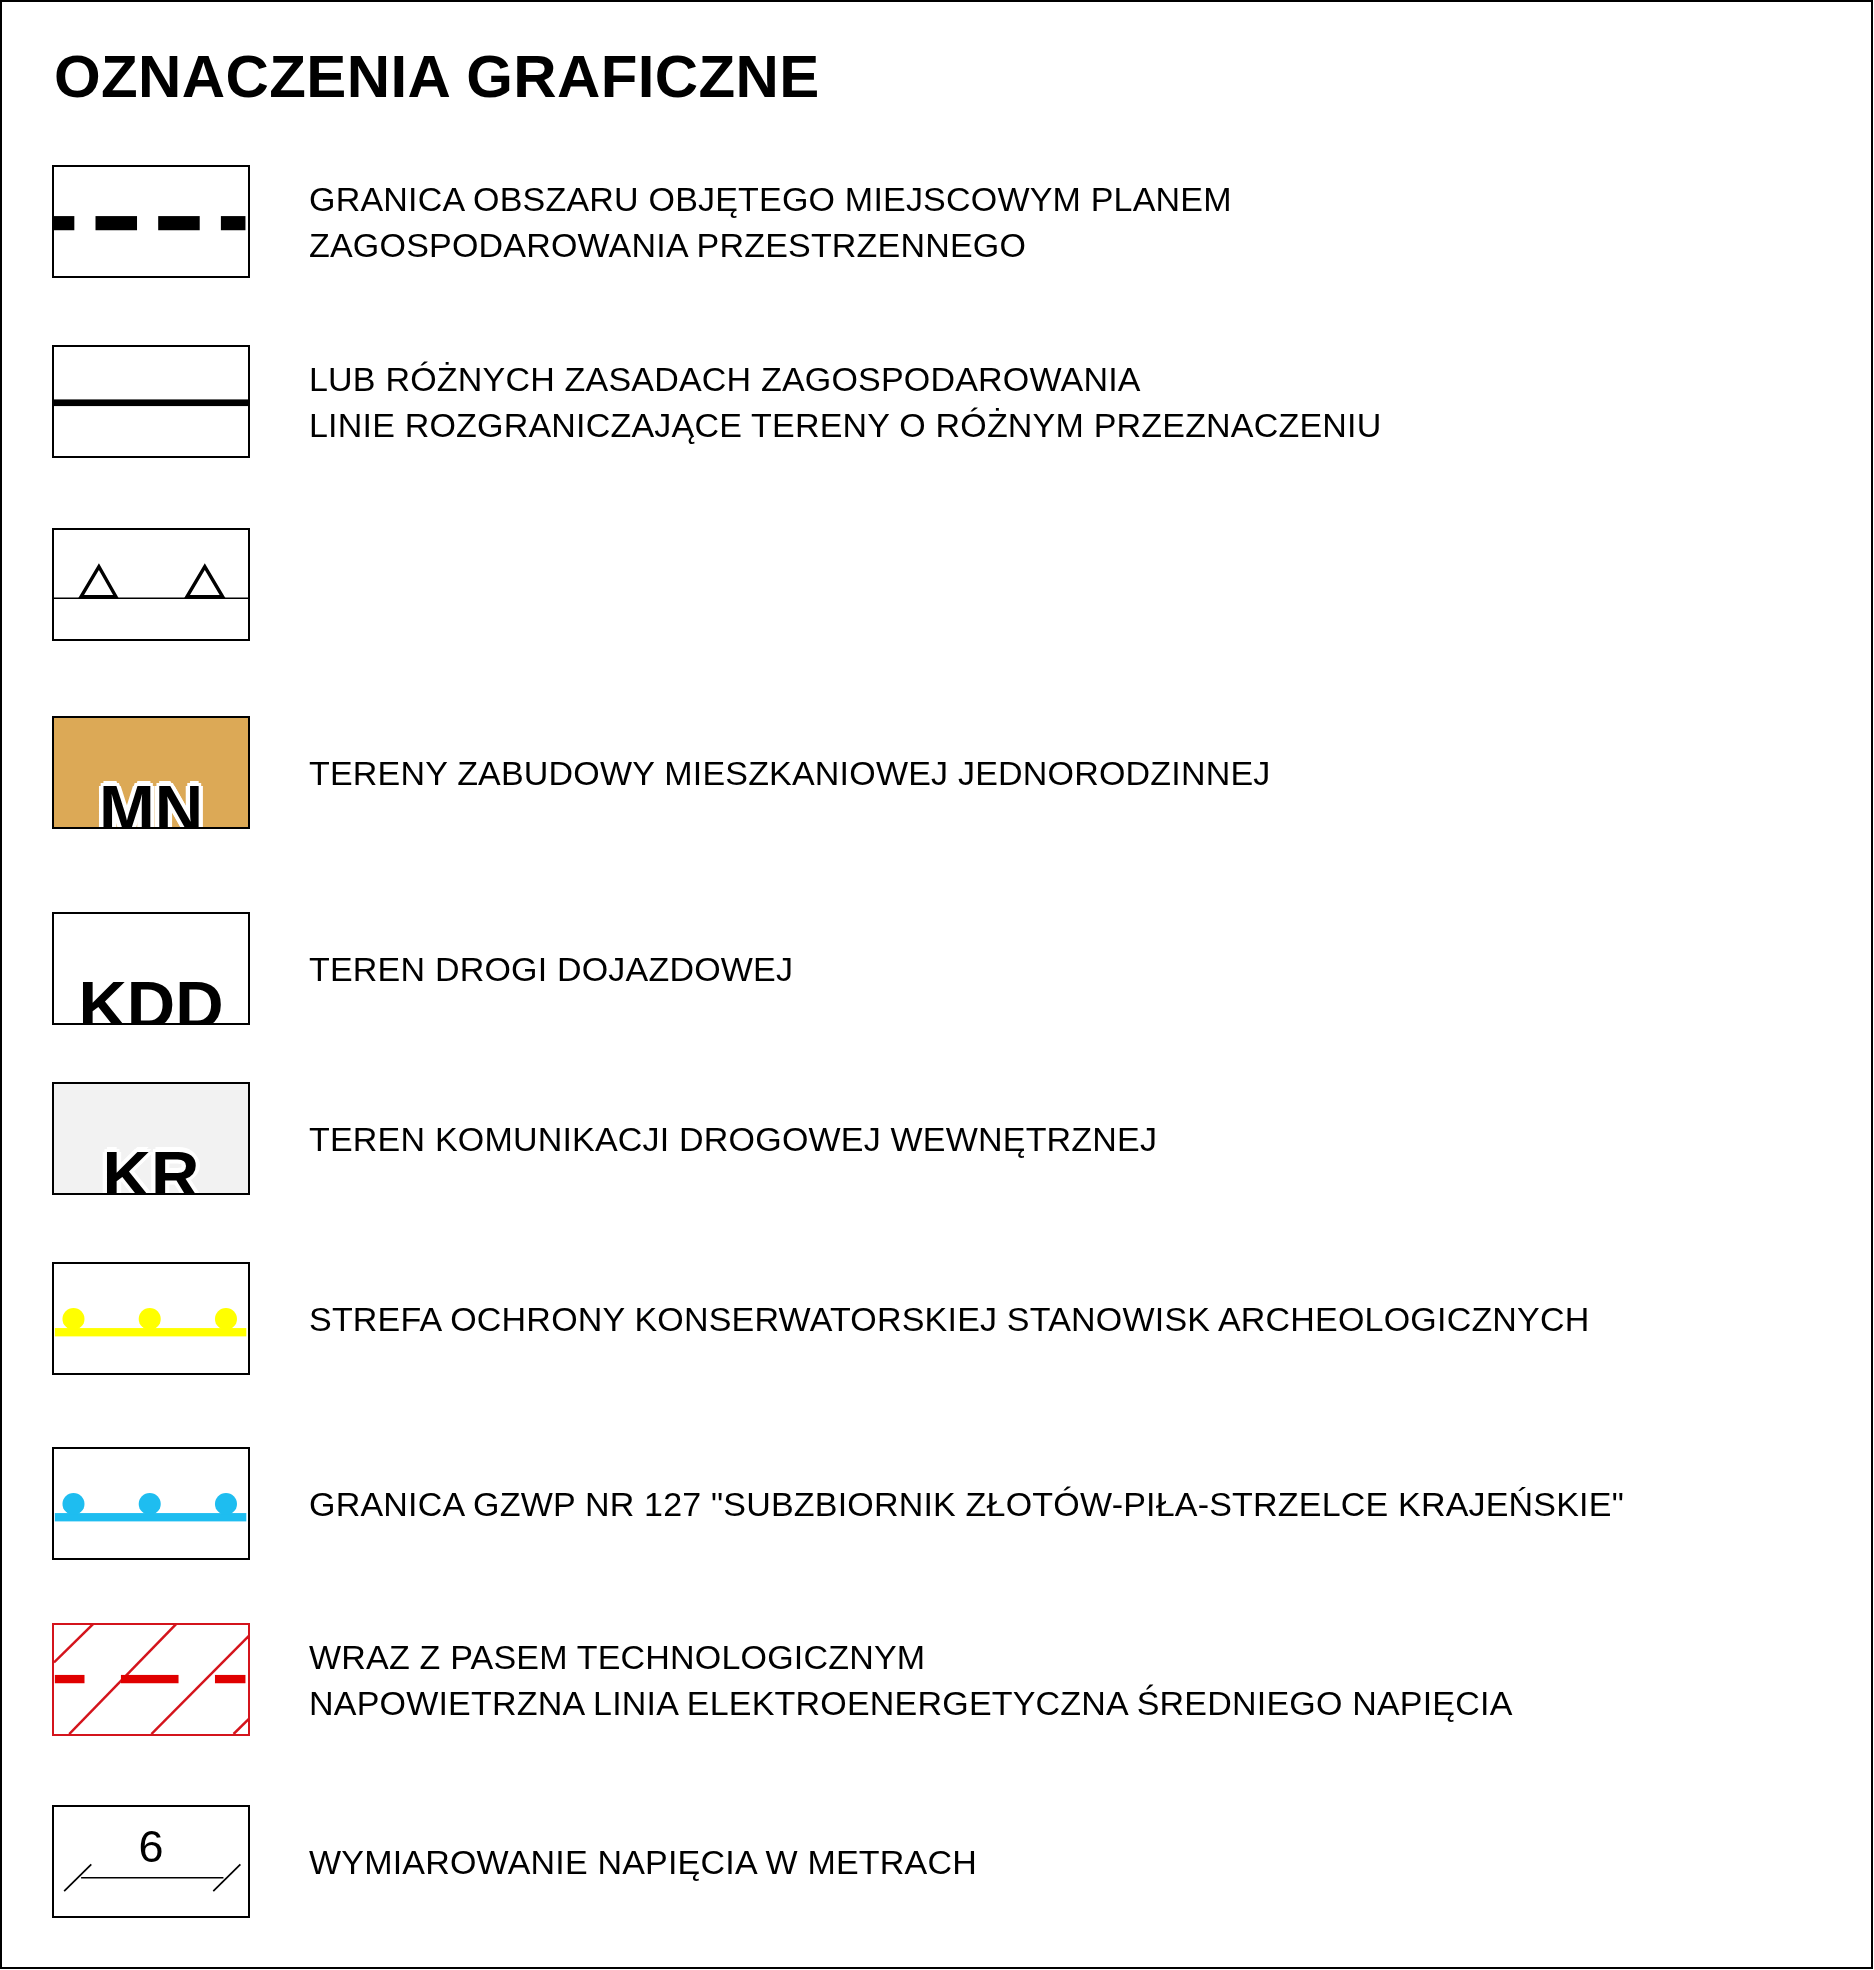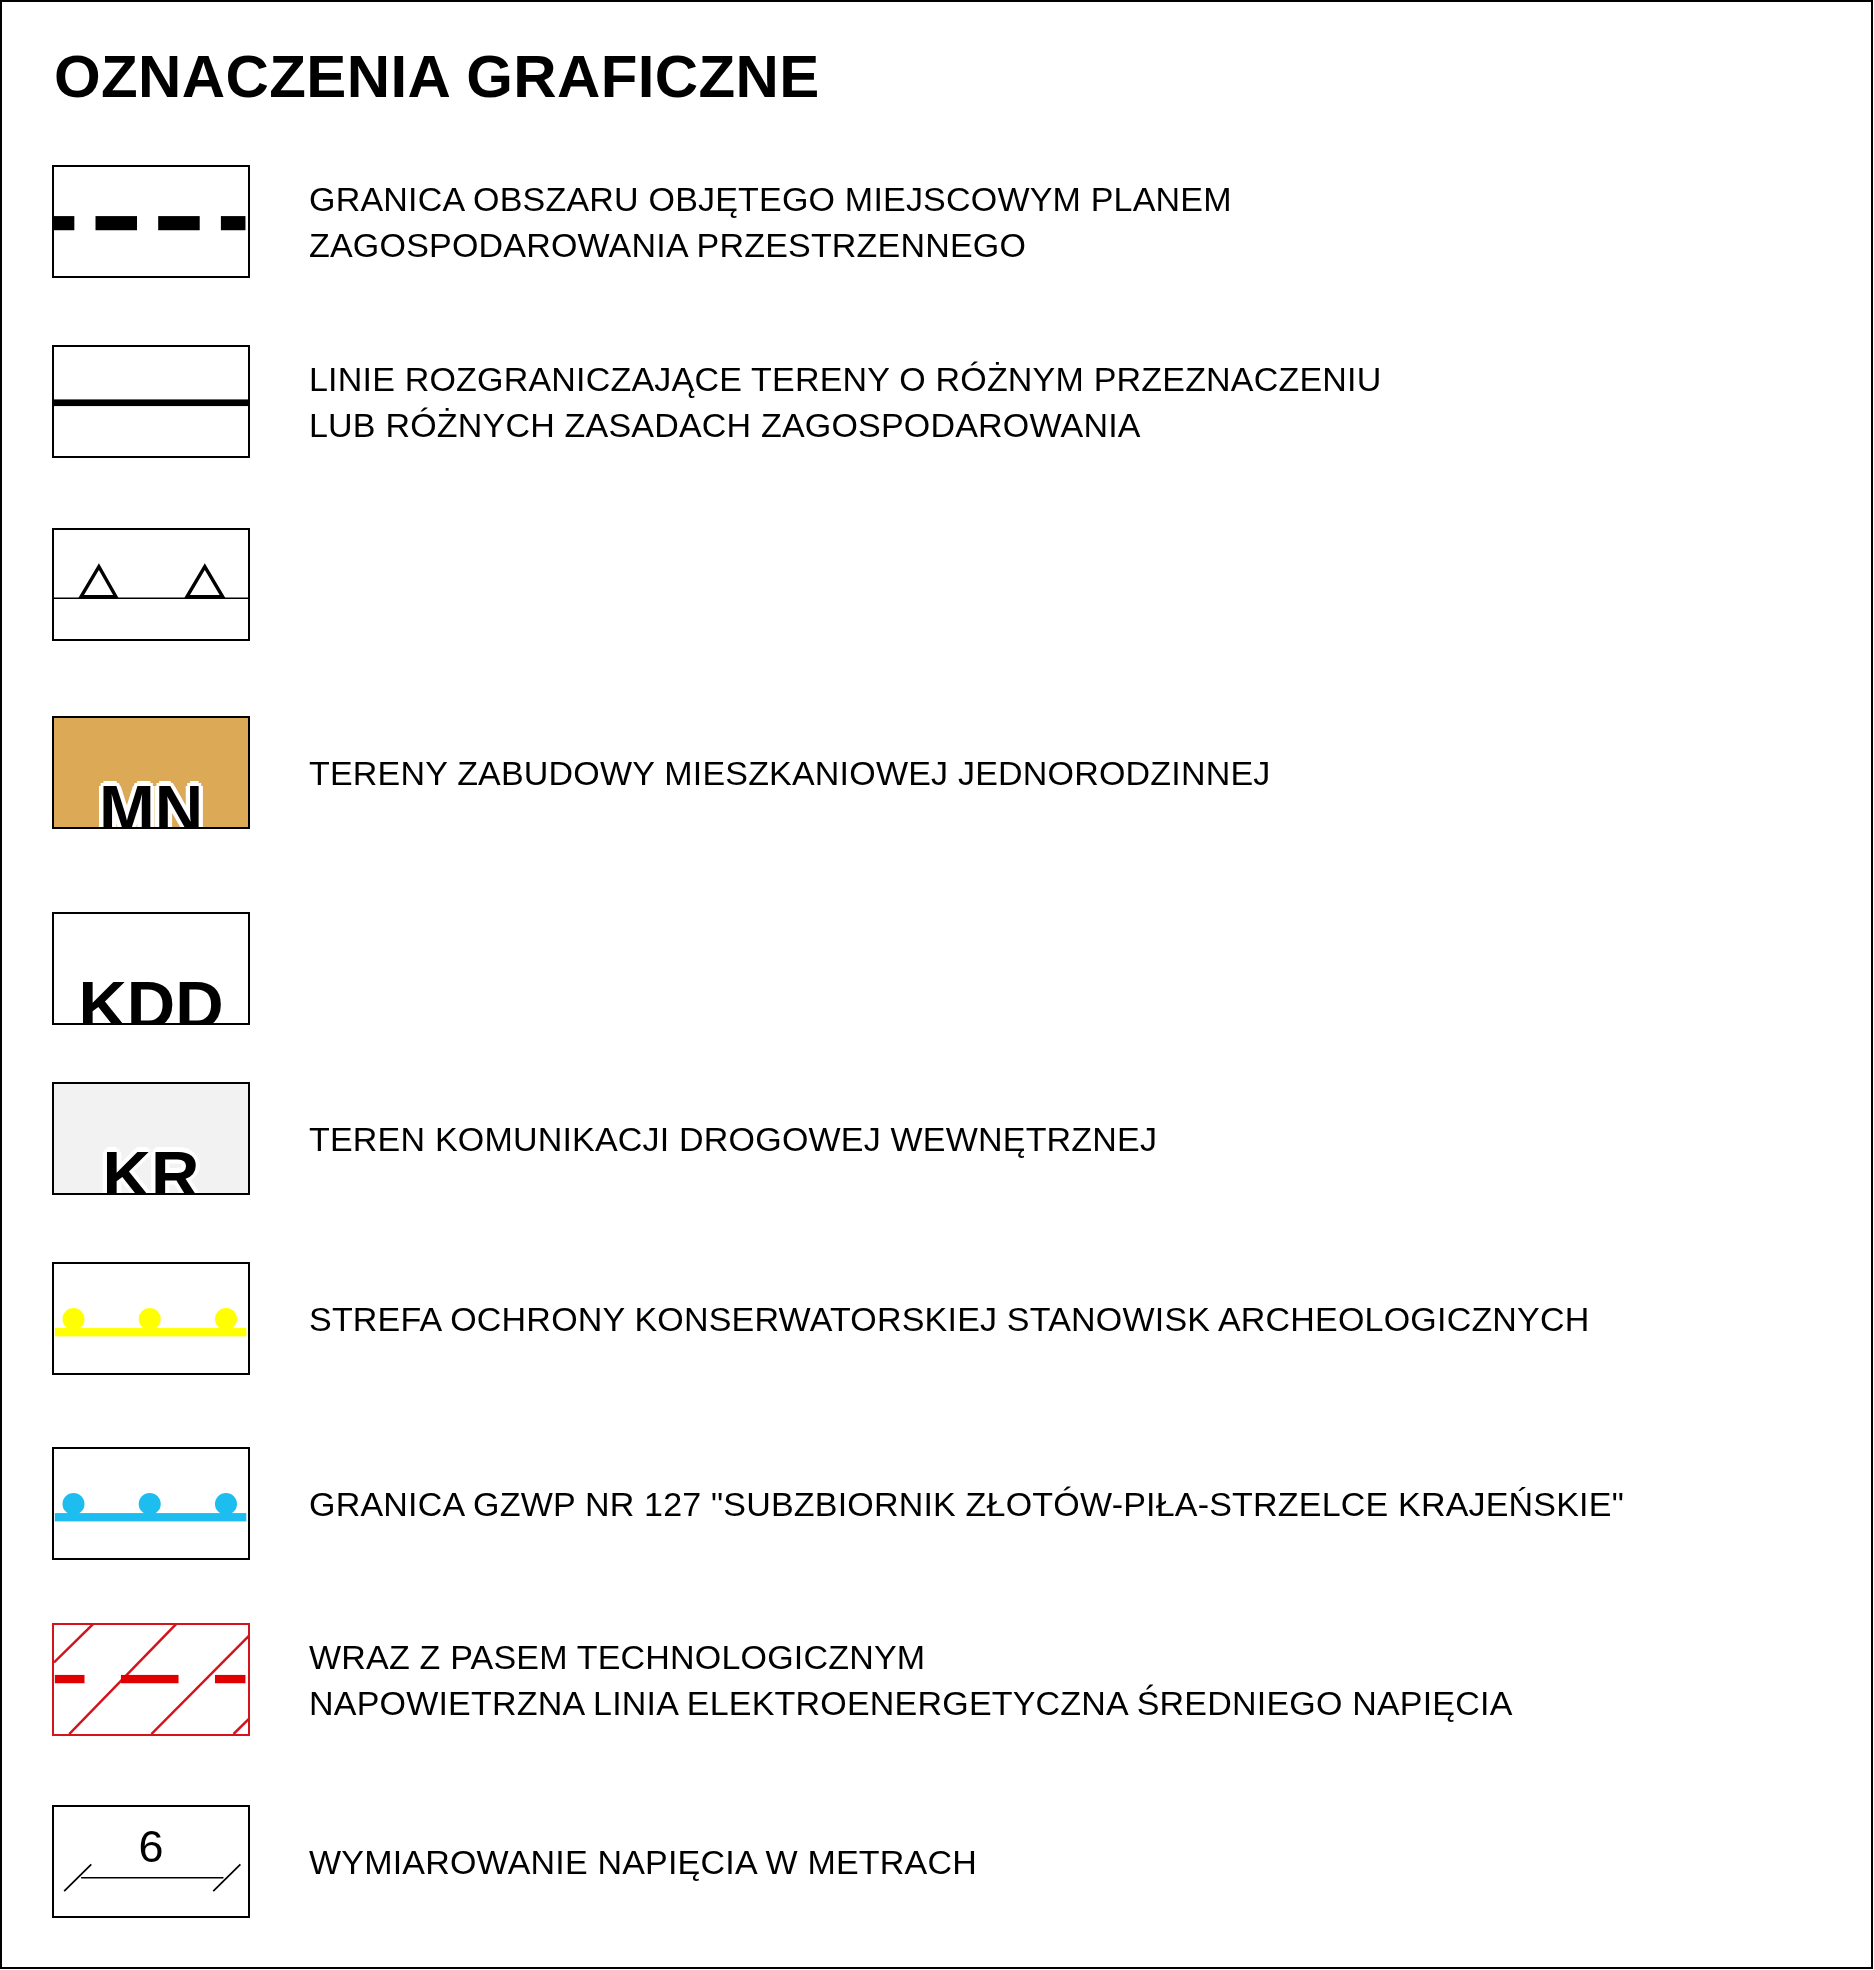--- a/index.html
+++ b/index.html
@@ -39,22 +39,22 @@
   </div>
 </div>
 
 <div class="row" style="top:345px;">
   <div class="symbol">
     <svg viewBox="0 0 229 131" preserveAspectRatio="none">
       <rect x="0" y="63" width="229" height="8" fill="#000"></rect>
     </svg>
   </div>
   <div class="desc">
+    <span>LUB RÓŻNYCH ZASADACH ZAGOSPODAROWANIA</span>
     <span>LINIE ROZGRANICZAJĄCE TERENY O RÓŻNYM PRZEZNACZENIU</span>
-    <span>LUB RÓŻNYCH ZASADACH ZAGOSPODAROWANIA</span>
   </div>
 </div>
 
 <div class="row" style="top:528px;">
   <div class="symbol">
     <svg viewBox="0 0 229 131" preserveAspectRatio="none">
       <line x1="0" y1="82" x2="229" y2="82" stroke="#000" stroke-width="2"></line>
       <polygon points="32,80 53,44 73,80" fill="none" stroke="#000" stroke-width="4"></polygon>
       <polygon points="157,80 178,44 199,80" fill="none" stroke="#000" stroke-width="4"></polygon>
     </svg>
@@ -66,20 +66,23 @@
     <div class="code halo">MN</div>
   </div>
   <div class="desc">
     <span>TERENY ZABUDOWY MIESZKANIOWEJ JEDNORODZINNEJ</span>
   </div>
 </div>
 
 <div class="row" style="top:912px;">
   <div class="symbol">
     <div class="code">KDD</div>
+  </div>
+  <div class="desc">
+    <span>TEREN DROGI DOJAZDOWEJ</span>
   </div>
 </div>
 
 <div class="row" style="top:1082px;">
   <div class="symbol kr">
     <div class="code halo">KR</div>
   </div>
   <div class="desc">
     <span>TEREN KOMUNIKACJI DROGOWEJ WEWNĘTRZNEJ</span>
   </div>

